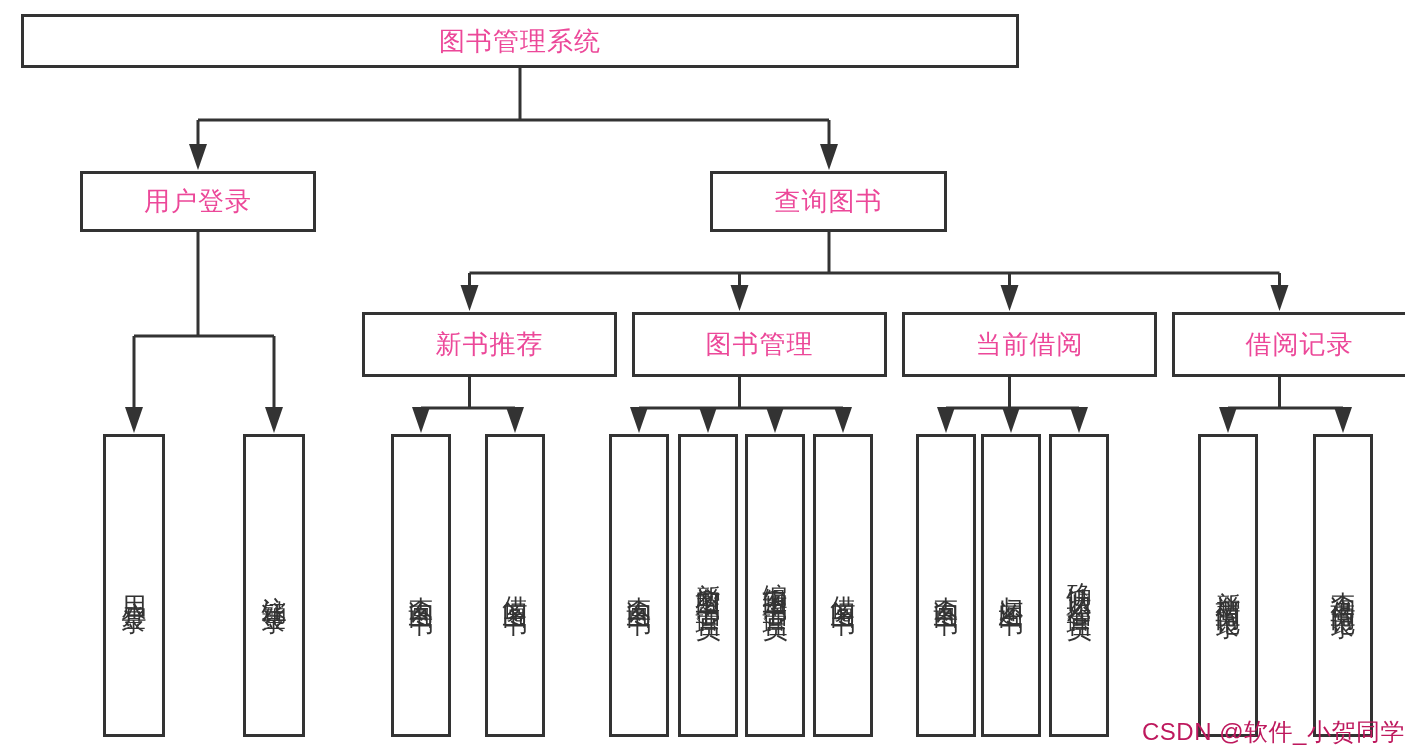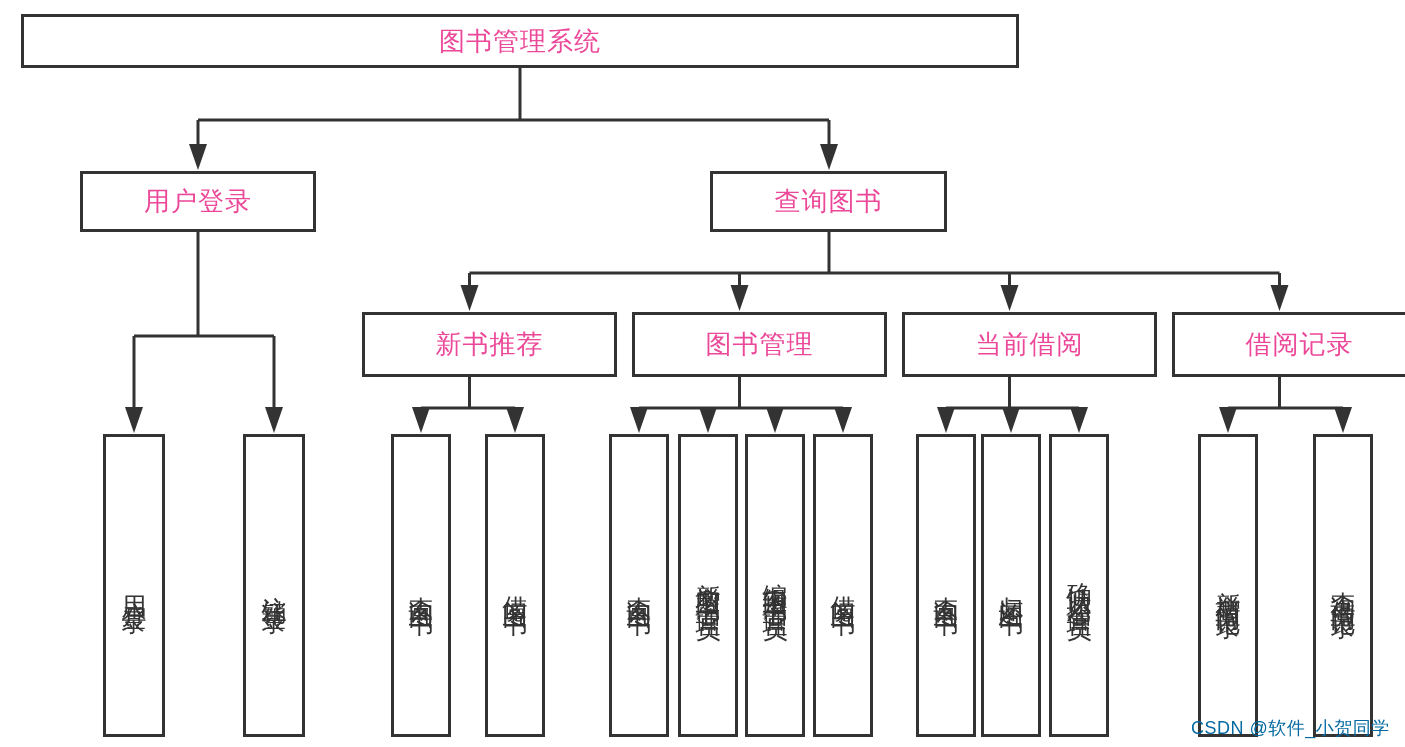--- a/index.html
+++ b/index.html
@@ -24,22 +24,22 @@
   .leaf{
     position:absolute;z-index:2;top:434px;height:303px;width:60px;background:#ffffff;
     border:3px solid #333333;box-sizing:border-box;
     display:flex;align-items:center;justify-content:center;
   }
   .leaf .vtext{
     writing-mode:vertical-rl;text-orientation:mixed;
     font-size:25px;letter-spacing:5px;line-height:1;color:#333333;white-space:nowrap;
   }
   .watermark{
-    position:absolute;left:1191px;top:716px;z-index:3;
-    font-size:18px;color:#0369a1;letter-spacing:0.5px;white-space:nowrap;
+    position:absolute;left:1142px;top:716px;z-index:3;
+    font-size:24px;color:#be185d;letter-spacing:0.5px;white-space:nowrap;
   }
 </style>
 </head>
 <body>
 
 <div class="canvas">
 
   <svg class="connectors" width="1405" height="747" viewBox="0 0 1405 747" xmlns="http://www.w3.org/2000/svg">
     <g stroke="#333333" stroke-width="3" fill="none">
 

